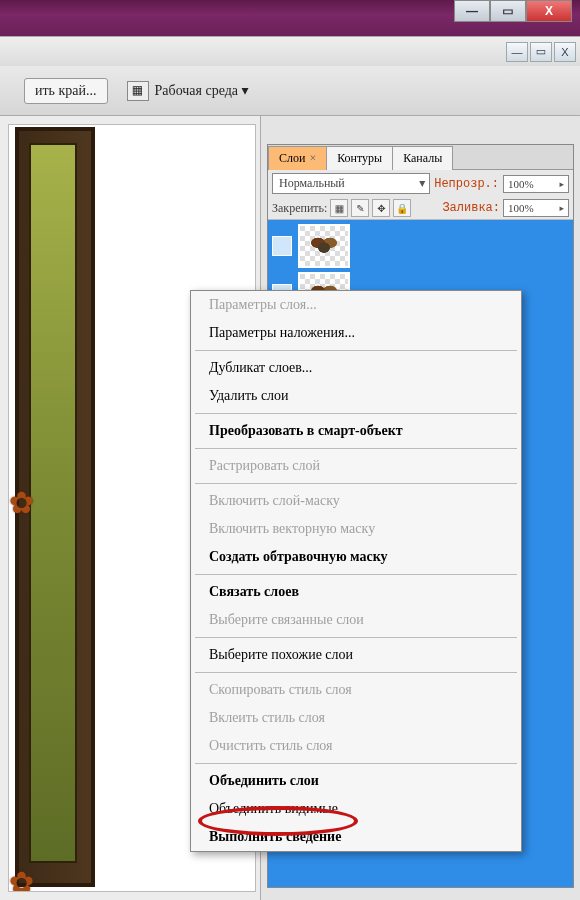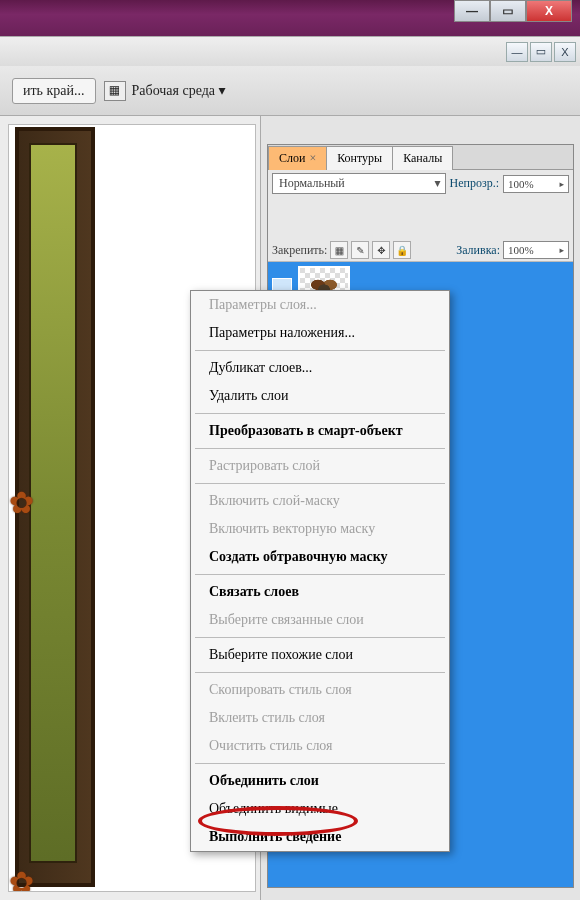--- a/index.html
+++ b/index.html
@@ -48,22 +48,22 @@
   }
   
   .options-bar {
     height: 50px;
     background: linear-gradient(#e9e9e9,#d6d6d6);
     border-bottom:1px solid #aaa;
     display:flex; align-items:center;
     font-family: "Segoe Script","Comic Sans MS",cursive;
     font-size:14px;
     color:#222;
-    gap:8px;
-    padding:0 12px;
+    gap:19px;
+    padding:0 24px;
   }
   .options-bar .btn {
     background:#f5f5f5; border:1px solid #999;
     padding:4px 10px; border-radius:3px;
   }
   .workspace-drop { display:flex;align-items:center;gap:6px; }
   .workspace-drop .ic { width:22px;height:20px;border:1px solid #888;background:#eee;display:flex;align-items:center;justify-content:center;font-size:12px;}
   
   .workarea {
     display:flex;
@@ -141,27 +141,27 @@
     color:#444;
   }
   .select {
     border:1px solid #888; background:#fff;
     padding:2px 14px 2px 6px; position:relative;
     flex:1;
   }
   .select::after { content:"▾"; position:absolute; right:4px; top:2px; color:#555; }
   .pct { border:1px solid #888; background:#fff; padding:2px 4px; width:66px; font-size:11px; display:flex;align-items:center;justify-content:space-between;}
   .pct::after{content:"▸";font-size:9px;color:#555;}
-  .label-sm { color:#0c4a6e; }
+  .label-sm { color:#c2410c;font-family:Liberation Mono, monospace; }
   .lock-row {
     display:flex;align-items:center;gap:3px;
     padding:2px 4px;
     border-bottom:1px solid #bbb;
     font-family:"Segoe Script","Comic Sans MS",cursive;
-    font-size:12px; color:#444;margin-top:42px;
+    font-size:12px; color:#444;
   }
   .lock-row .ic-sm { width:18px;height:18px;border:1px solid #aaa;background:#f4f4f4;display:flex;align-items:center;justify-content:center;font-size:10px;}
   .layers-list {
     flex:1;
     background:#2f8de8;
     overflow:hidden;
     padding:4px;
   }
   .layer-row {
     display:flex;align-items:center;
@@ -180,21 +180,21 @@
     content:""; position:absolute; inset:4px;
     background: radial-gradient(ellipse at 50% 55%, #4a3a28 20%, transparent 22%),
                 radial-gradient(ellipse at 35% 40%, #6b3b19 18%, transparent 20%),
                 radial-gradient(ellipse at 65% 40%, #8b5a2b 18%, transparent 20%);
   }
   .eye { width:20px;height:20px;border:1px solid #fff;background:#cfe6fb;}
   
   .context-menu {
     position:absolute;
     left:190px; top:290px;
-    width:260px;
+    width:332px;
     background:#f6f6f6;
     border:1px solid #888;
     box-shadow:3px 3px 8px rgba(0,0,0,0.35);
     font-family:"Segoe Script","Comic Sans MS",cursive;
     font-size:14px;
     z-index:50;
   }
   .cm-item {
     padding:6px 18px;
     color:#000000;

